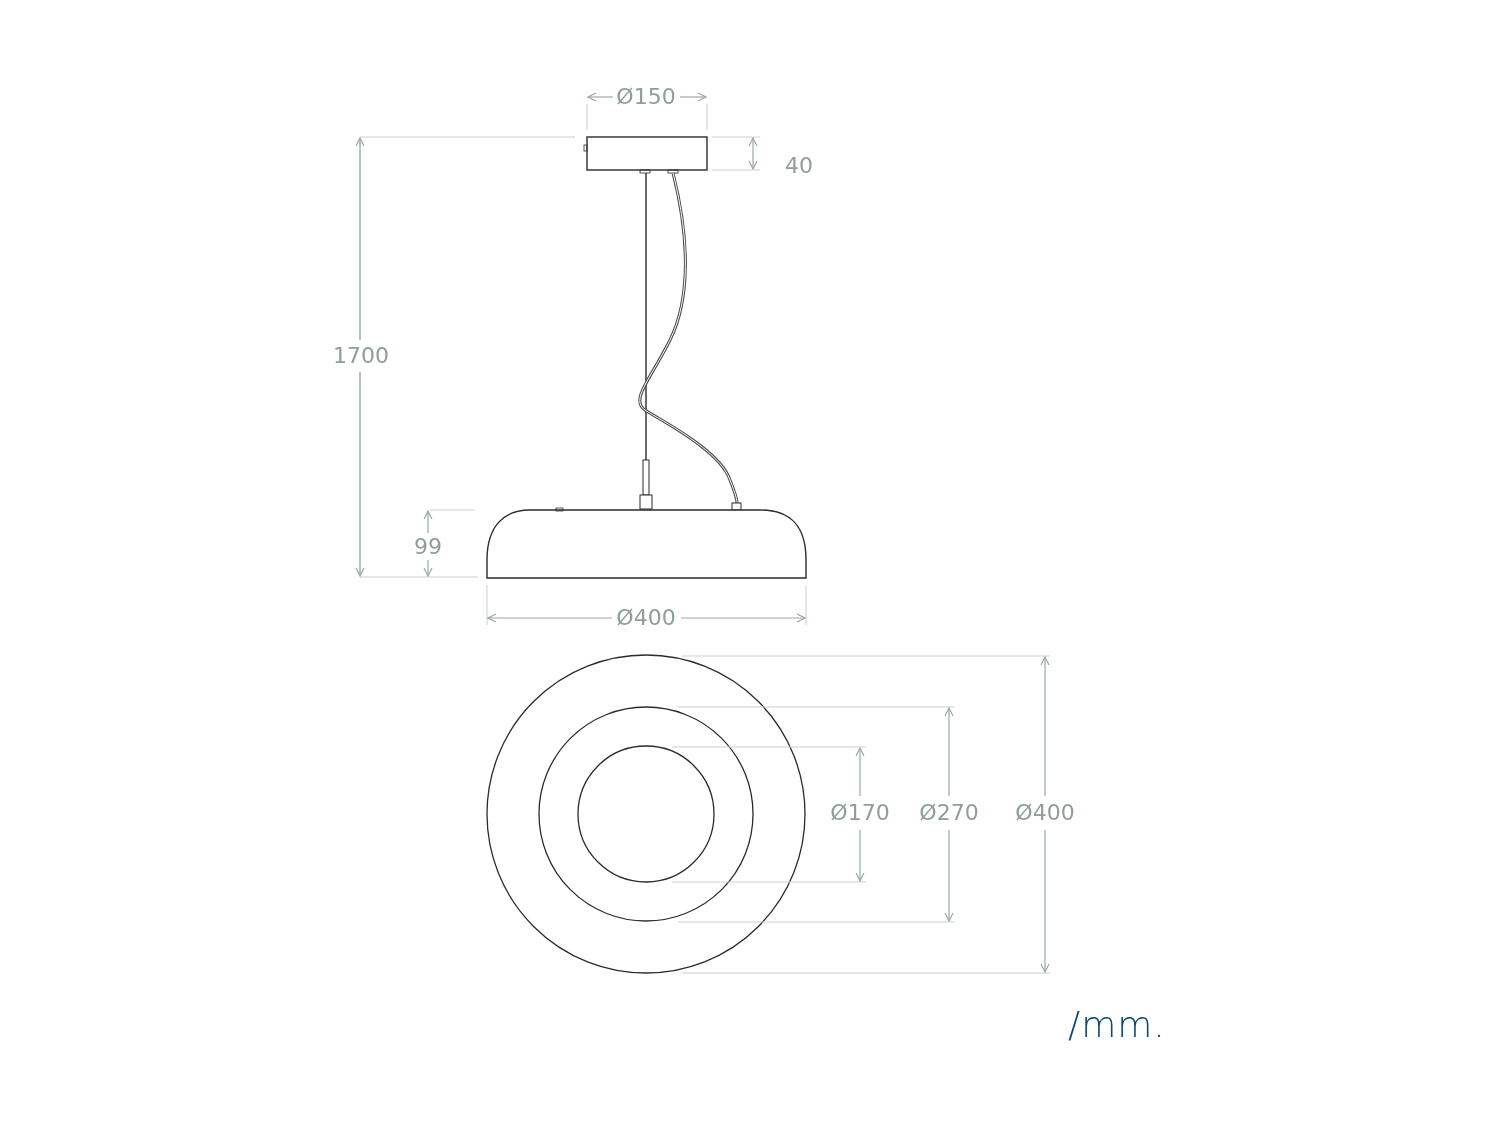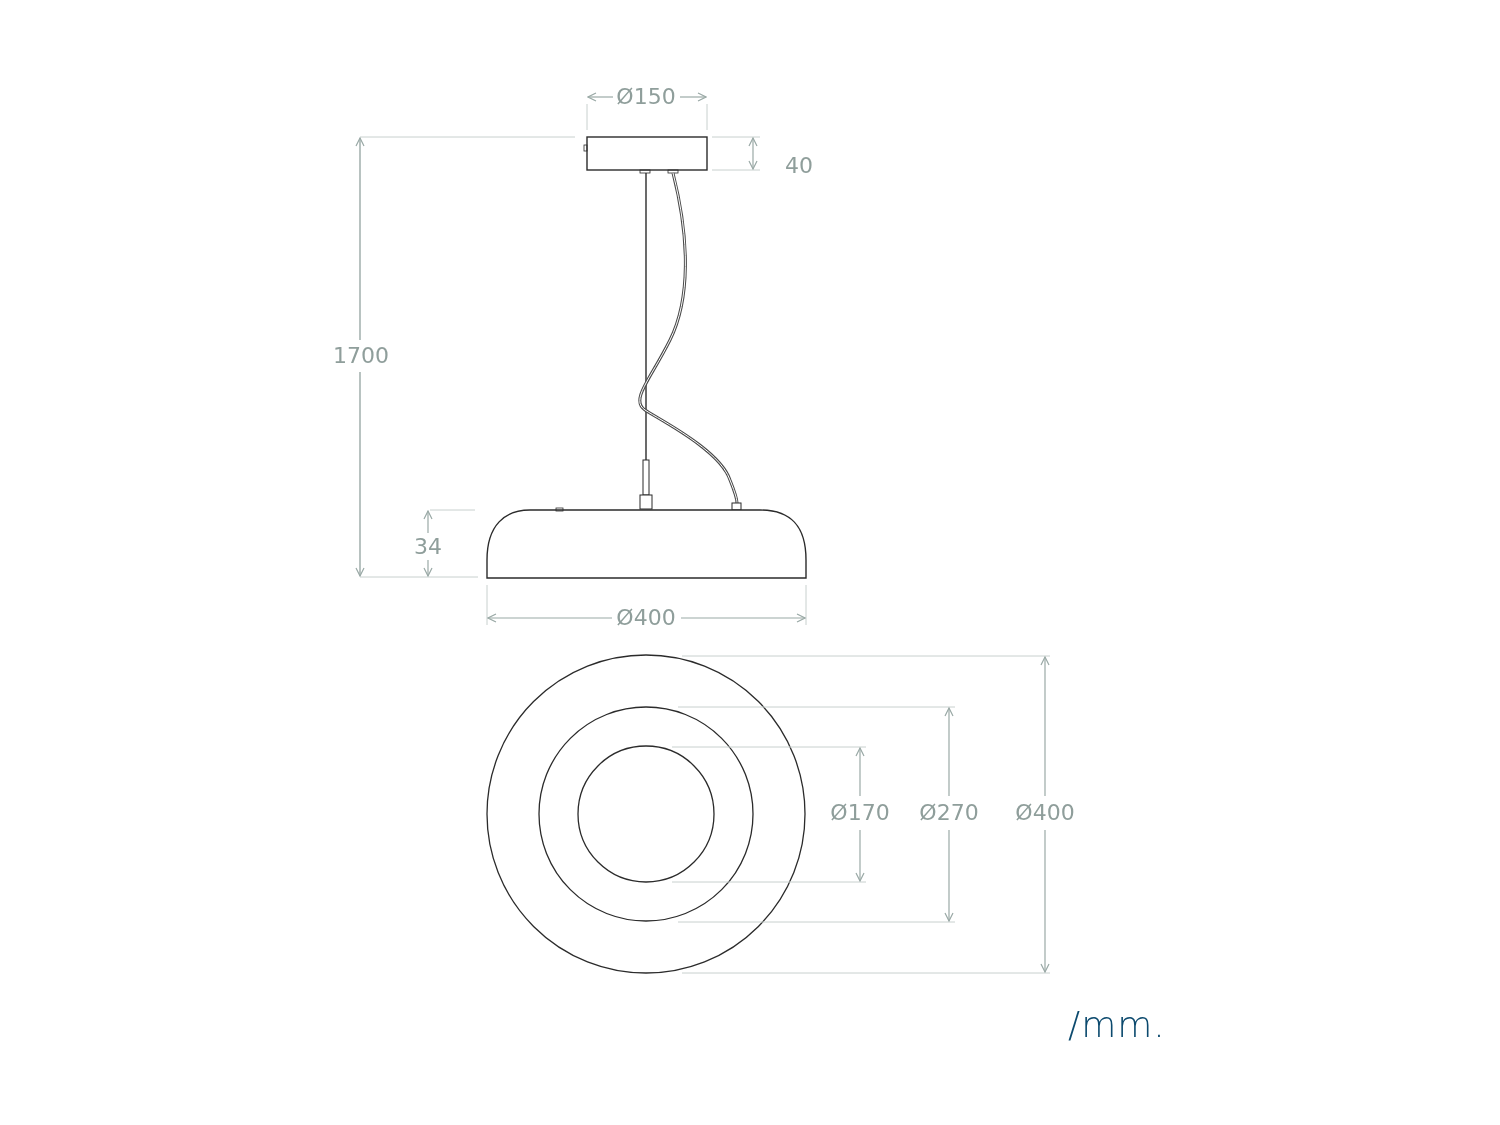--- a/index.html
+++ b/index.html
@@ -80,19 +80,19 @@
     <line x1="949" y1="830" x2="949" y2="921" stroke="#9aa9a6" stroke-width="1.2" marker-end="url(#arr)"></line>
 
     <line x1="1045" y1="657" x2="1045" y2="796" stroke="#9aa9a6" stroke-width="1.2" marker-start="url(#arr)"></line>
     <line x1="1045" y1="830" x2="1045" y2="972" stroke="#9aa9a6" stroke-width="1.2" marker-end="url(#arr)"></line>
   </g>
 </svg>
 
 <div class="lbl center" style="left:646px; top:97px;">Ø150</div>
 <div class="lbl center" style="left:780px; top:166px;margin-left:19px;">40</div>
 <div class="lbl center" style="left:361px; top:356px;">1700</div>
-<div class="lbl center" style="left:428px; top:547px;">34</div>
+<div class="lbl center" style="left:428px; top:547px;">99</div>
 <div class="lbl center" style="left:646px; top:618px;">Ø400</div>
 <div class="lbl center" style="left:860px; top:813px;">Ø170</div>
 <div class="lbl center" style="left:949px; top:813px;">Ø270</div>
 <div class="lbl center" style="left:1045px; top:813px;">Ø400</div>
 
 <div class="unit">/mm.</div>
 
 </body></html>

